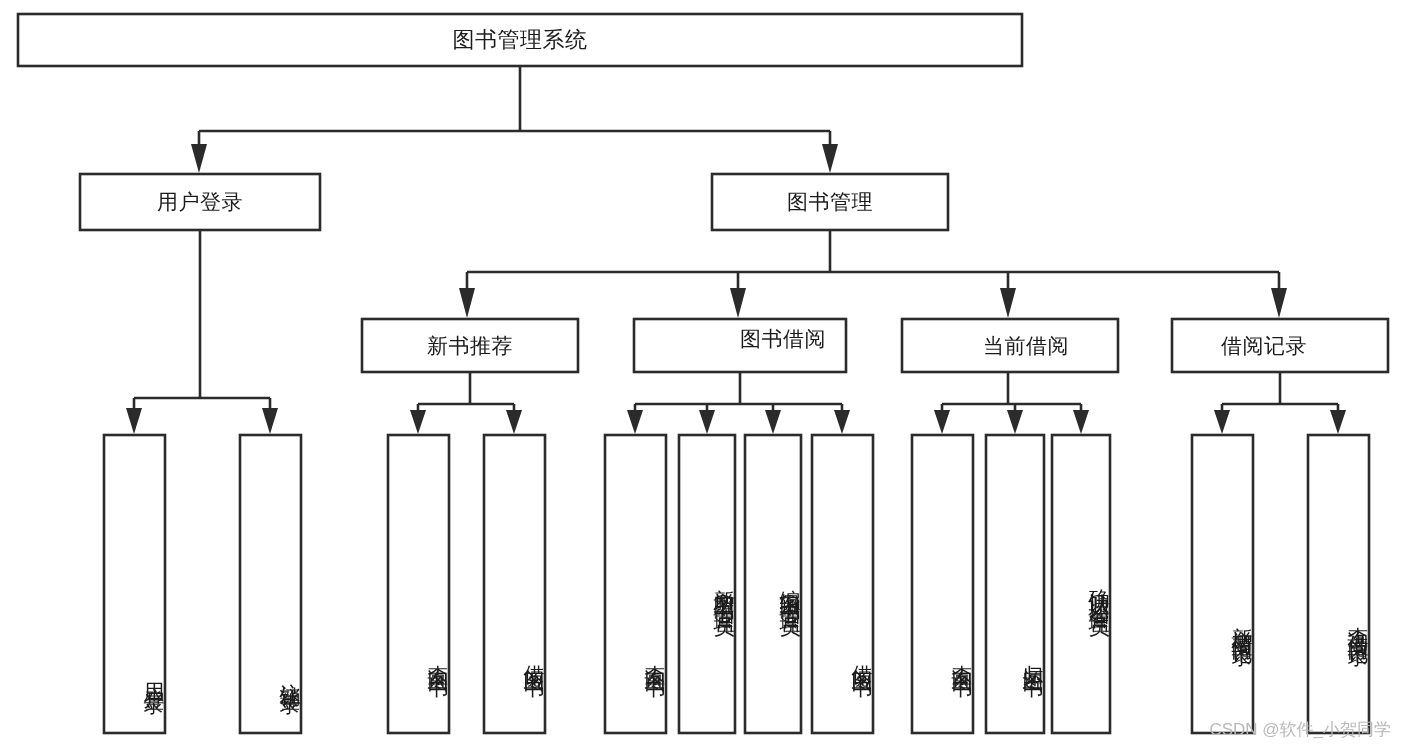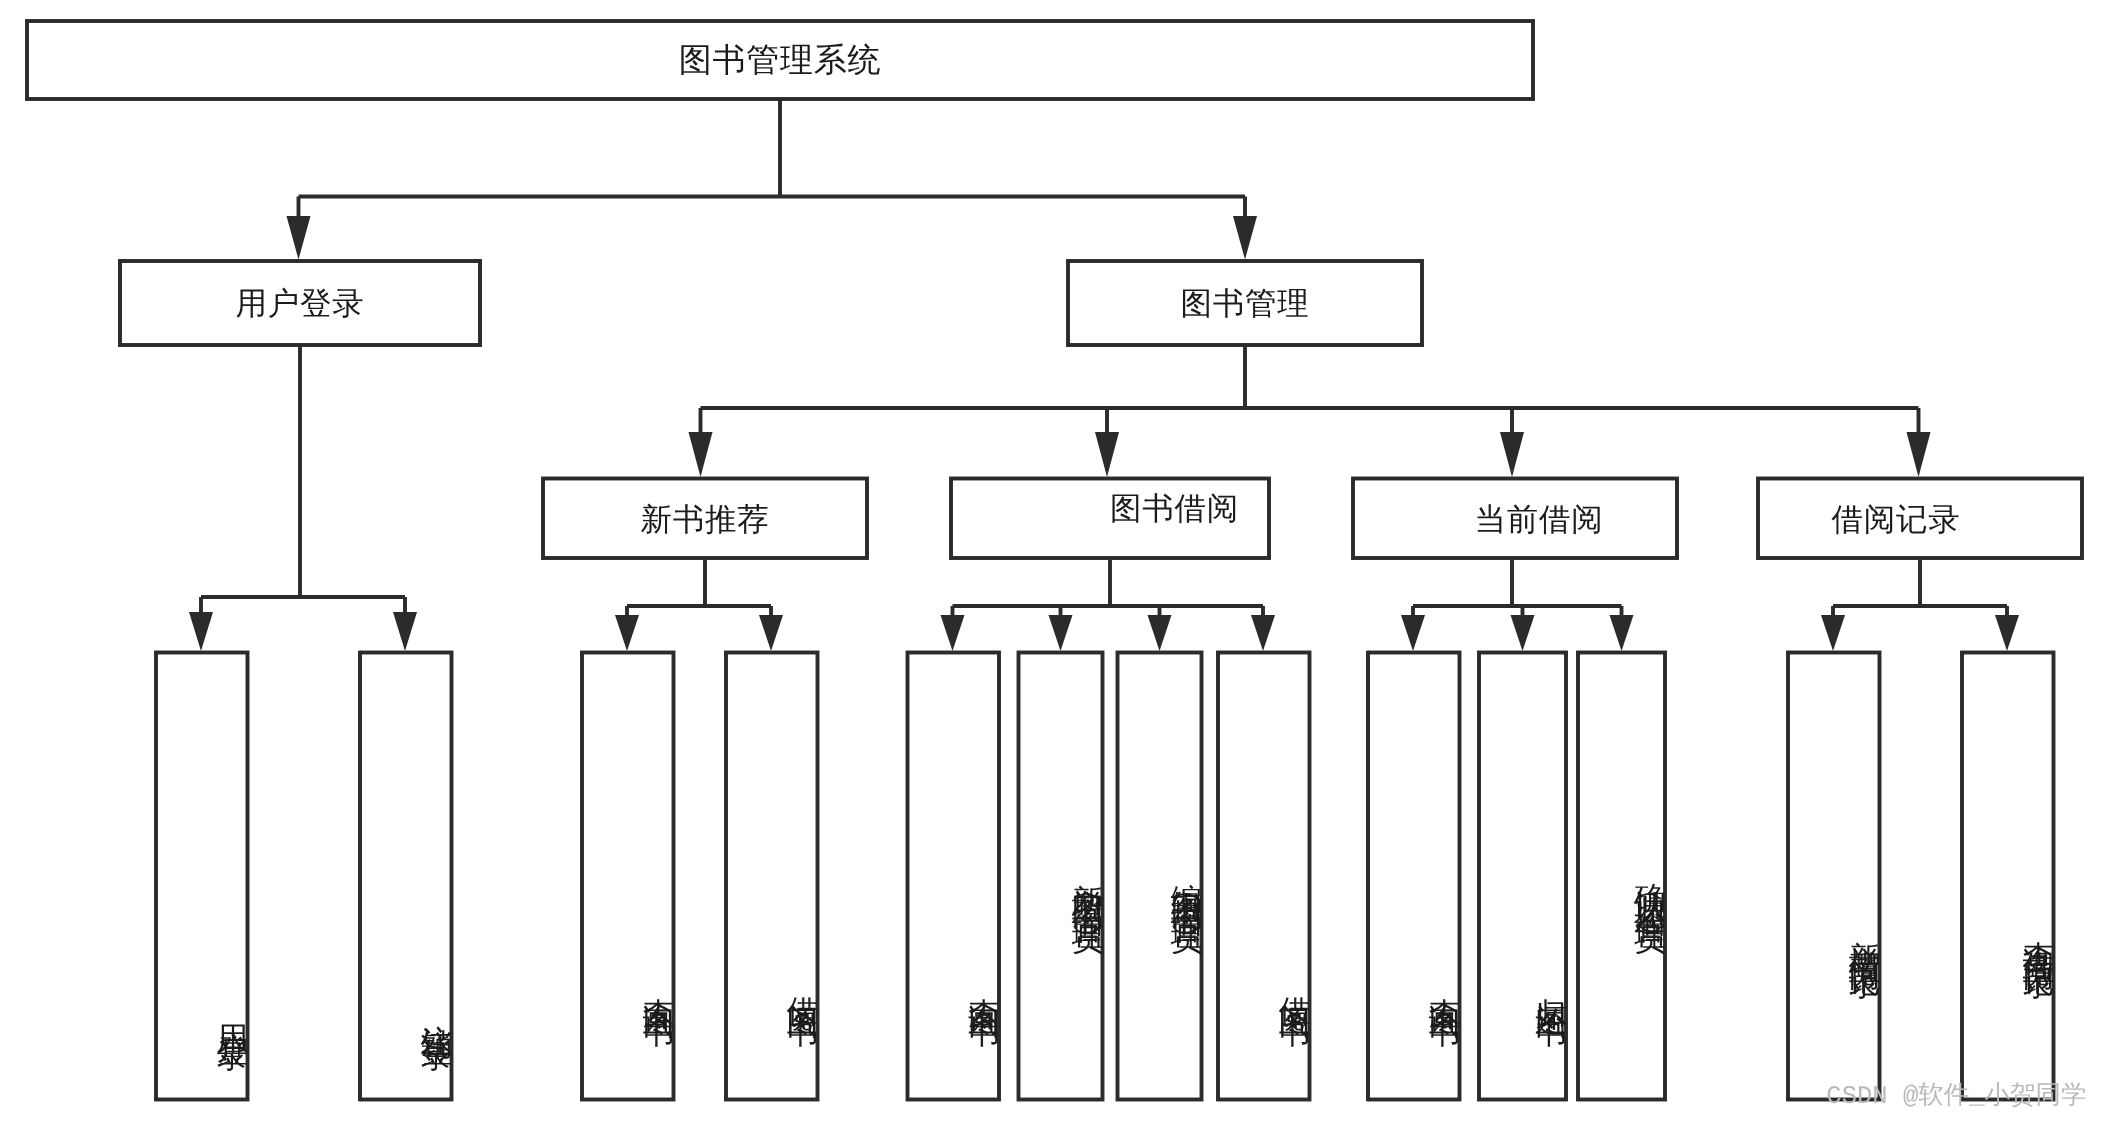--- a/index.html
+++ b/index.html
@@ -73,21 +73,21 @@
     color: #1b1b1b;
     letter-spacing: 4px;
     line-height: 1;
     white-space: nowrap;
     pointer-events: none;
   }
   .watermark {
     position: absolute;
     right: 14px;
     bottom: 6px;
-    font-family: Liberation Mono, monospace;
+    font-family: Liberation Sans, sans-serif;
     font-size: 17px;
     color: #b9b9b9;
     white-space: nowrap;
     pointer-events: none;
     text-align: right;
   }
 </style>
 </head>
 <body>
 

